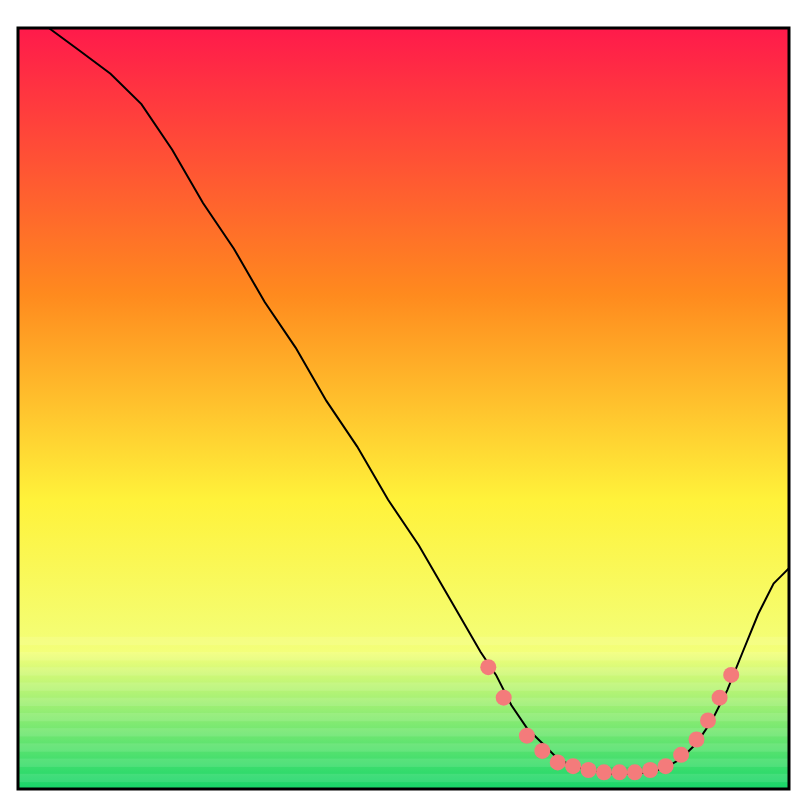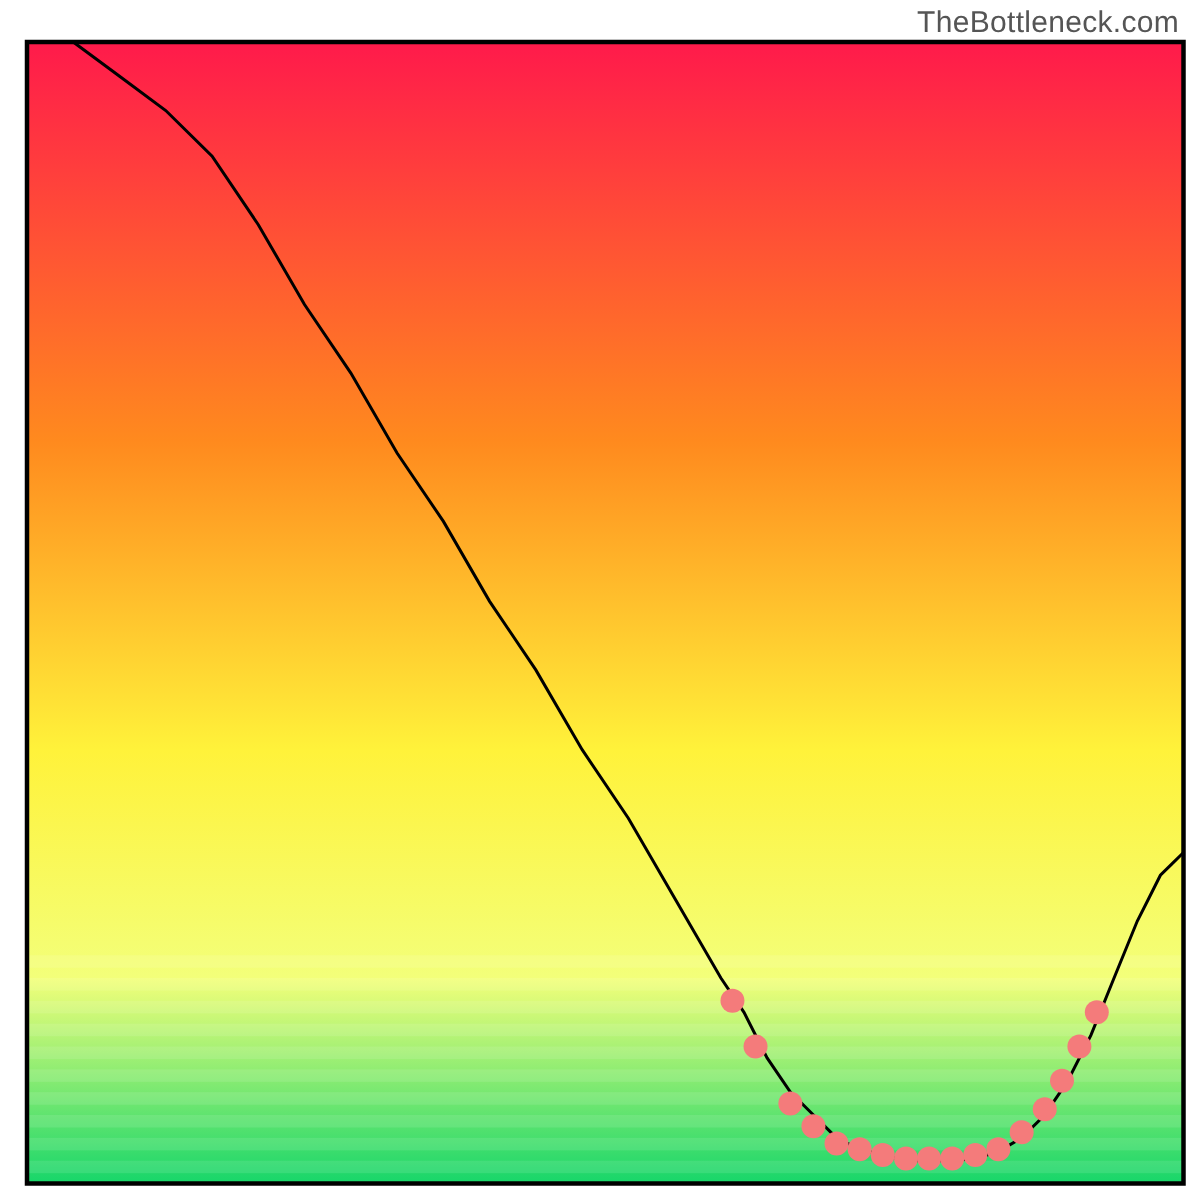--- a/index.html
+++ b/index.html
@@ -26,21 +26,20 @@
     letter-spacing: 0.2px;
   }
   svg {
     display: block;
   }
 </style>
 </head>
 <body>
 
 <div class="wrap">
-  <div class="watermark">TheBottleneck.com</div>
 
   <svg id="chart-svg" width="800" height="800" viewBox="0 0 800 800">
     <defs>
       <linearGradient id="bg-grad" x1="0" y1="0" x2="0" y2="1">
         <stop id="g0" offset="0%" stop-color="#ff1a4b"></stop>
         <stop id="g1" offset="35%" stop-color="#ff8a1e"></stop>
         <stop id="g2" offset="62%" stop-color="#fff23a"></stop>
         <stop id="g3" offset="82%" stop-color="#f3ff7a"></stop>
         <stop id="g4" offset="100%" stop-color="#17d66a"></stop>
       </linearGradient>

